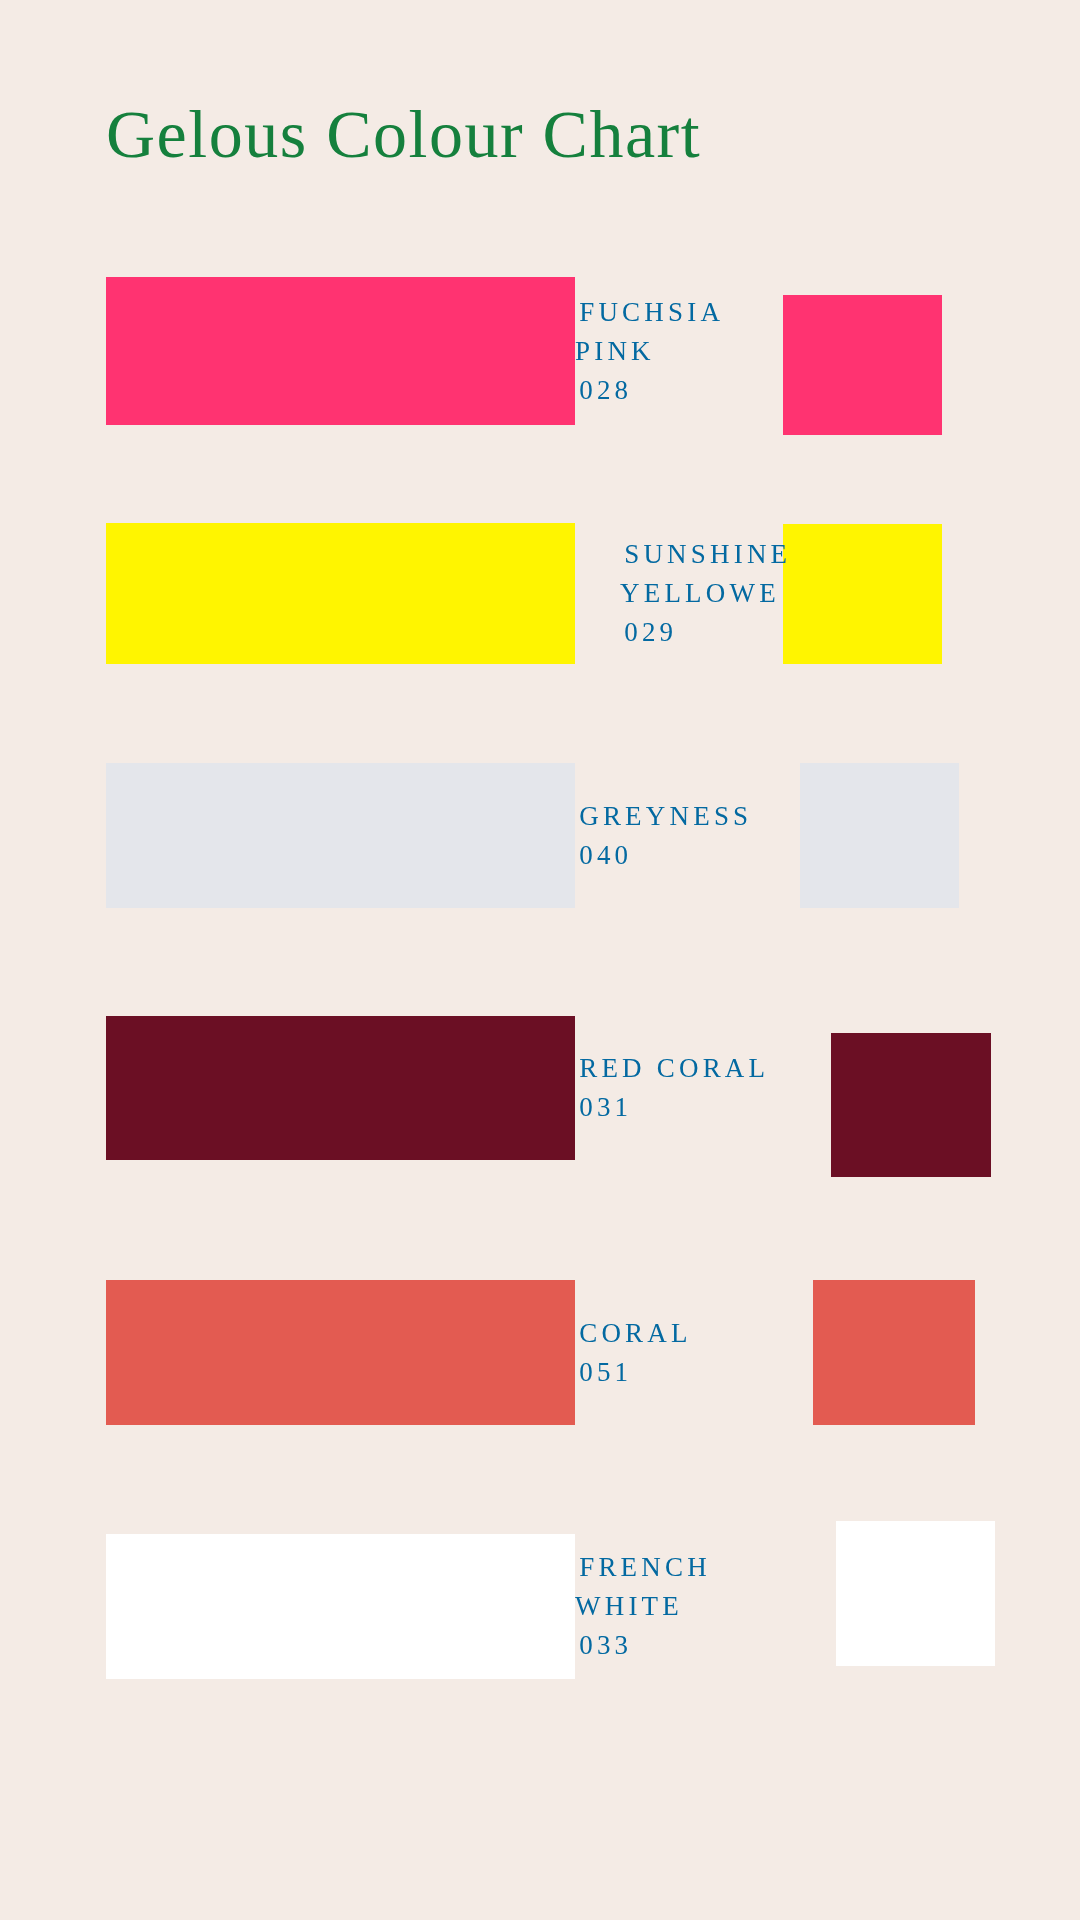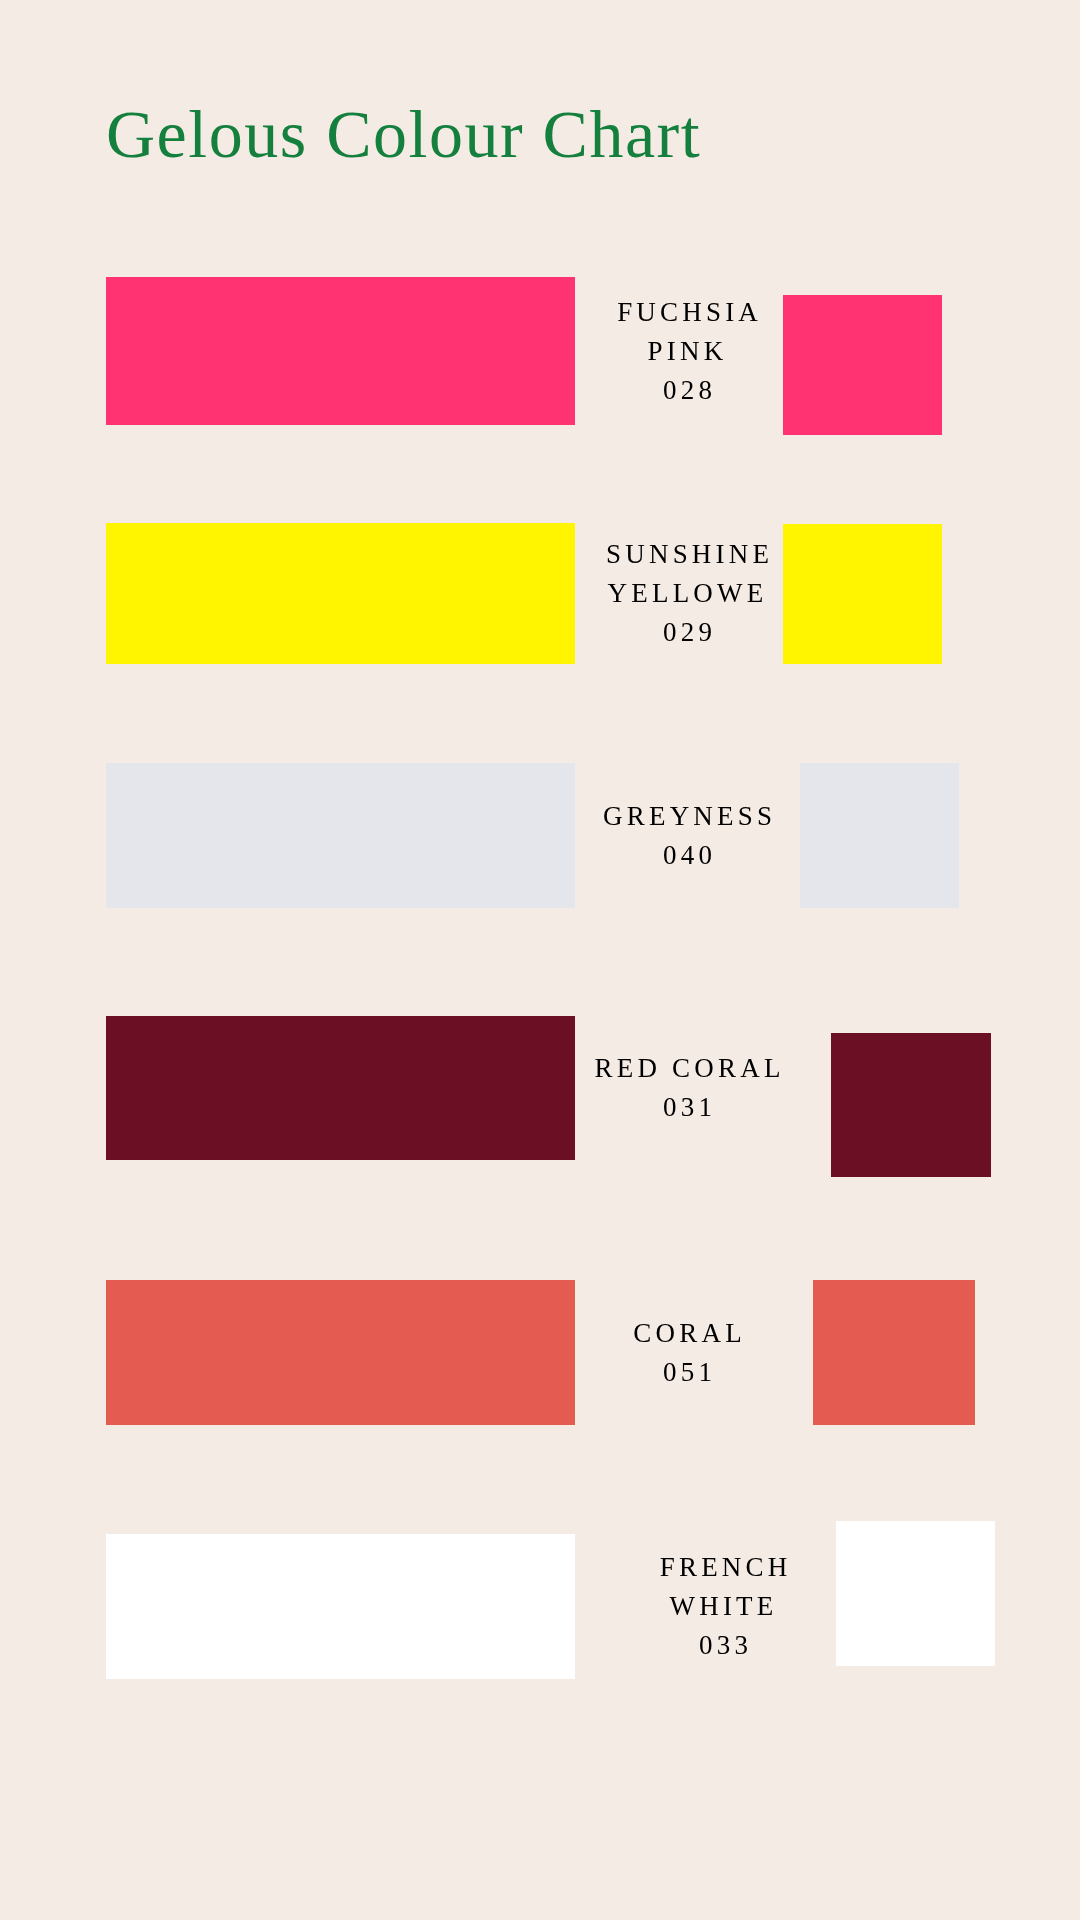--- a/index.html
+++ b/index.html
@@ -57,23 +57,23 @@
   }
 
   .swatch-small {
     position: absolute;
   }
 
   .row-label {
     position: absolute;
     left: 575px;
     width: 225px;
-    text-align: center;
+    text-align: left;
     font-family: "Liberation Serif", "DejaVu Serif", serif;
-    color: #000000;
+    color: #0369a1;
     font-weight: 400;
   }
 
   .label-name {
     display: block;
     font-size: 27px;
     line-height: 39px;
     letter-spacing: 4.2px;
     text-indent: 4.2px;
     white-space: normal;
@@ -99,21 +99,21 @@
         <div class="swatch-large" style="left: 106px; top: 277px; width: 469px; height: 148px; background: rgb(255, 51, 113);"></div>
         <div class="swatch-small" style="left: 783px; top: 295px; width: 159px; height: 140px; background: rgb(255, 51, 113);"></div>
         <div class="row-label" style="top: 293px;">
           <span class="label-name">FUCHSIA PINK</span>
           <span class="label-code">028</span>
         </div>
       </div>
       <div class="color-row" style="top: 0px; height: 1920px;">
         <div class="swatch-large" style="left: 106px; top: 523px; width: 469px; height: 141px; background: rgb(255, 245, 0);"></div>
         <div class="swatch-small" style="left: 783px; top: 524px; width: 159px; height: 140px; background: rgb(255, 245, 0);"></div>
-        <div class="row-label" style="top: 535px;">
+        <div class="row-label" style="top: 535px; padding-left: 45px;">
           <span class="label-name">SUNSHINE YELLOWE</span>
           <span class="label-code">029</span>
         </div>
       </div>
       <div class="color-row" style="top: 0px; height: 1920px;">
         <div class="swatch-large" style="left: 106px; top: 763px; width: 469px; height: 145px; background: rgb(228, 230, 235);"></div>
         <div class="swatch-small" style="left: 800px; top: 763px; width: 159px; height: 145px; background: rgb(228, 230, 235);"></div>
         <div class="row-label" style="top: 797px;">
           <span class="label-name">GREYNESS</span>
           <span class="label-code">040</span>
@@ -131,20 +131,20 @@
         <div class="swatch-large" style="left: 106px; top: 1280px; width: 469px; height: 145px; background: rgb(227, 91, 81);"></div>
         <div class="swatch-small" style="left: 813px; top: 1280px; width: 162px; height: 145px; background: rgb(227, 91, 81);"></div>
         <div class="row-label" style="top: 1314px;">
           <span class="label-name">CORAL</span>
           <span class="label-code">051</span>
         </div>
       </div>
       <div class="color-row" style="top: 0px; height: 1920px;">
         <div class="swatch-large" style="left: 106px; top: 1534px; width: 469px; height: 145px; background: rgb(255, 255, 255);"></div>
         <div class="swatch-small" style="left: 836px; top: 1521px; width: 159px; height: 145px; background: rgb(255, 255, 255);"></div>
-        <div class="row-label" style="top: 1548px; padding-left: 36px;">
+        <div class="row-label" style="top: 1548px;">
           <span class="label-name">FRENCH WHITE</span>
           <span class="label-code">033</span>
         </div>
       </div>
     </div>
 
 </div>
 
 </body></html>

